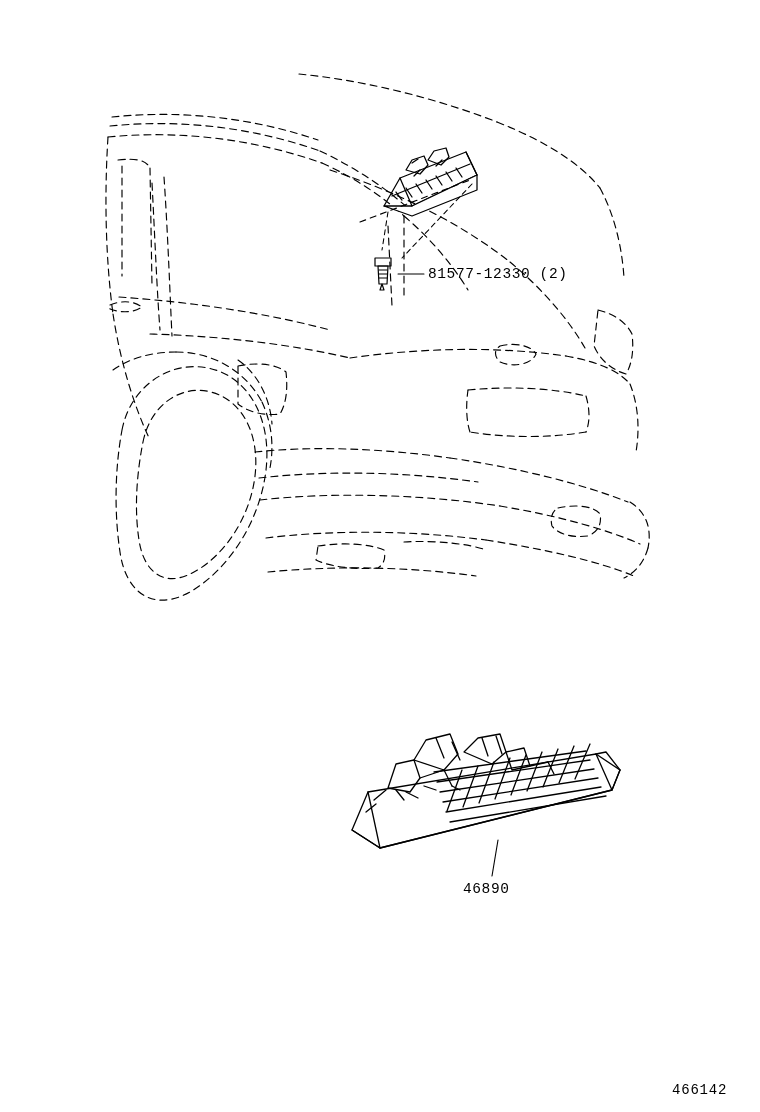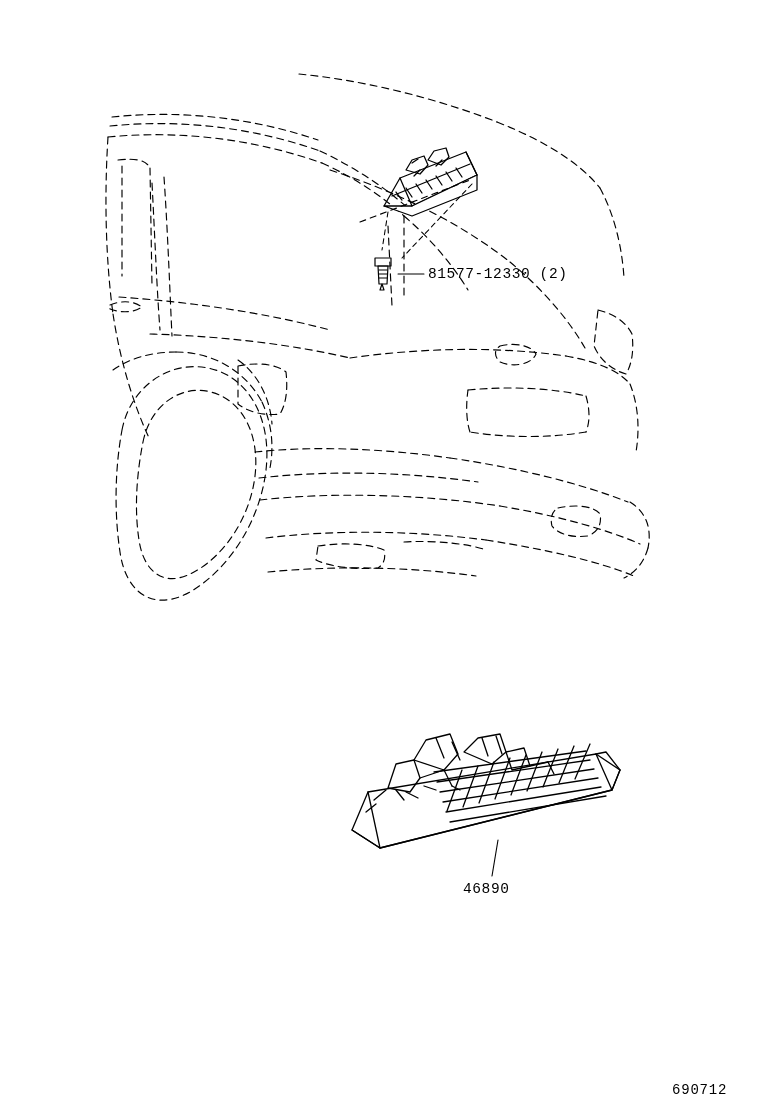--- a/index.html
+++ b/index.html
@@ -227,15 +227,15 @@
       <g stroke-width="1.1">
         <path d="M498 840 L 492 876"></path>
       </g>
     </g>
   </svg>
 
   <div class="label-text" id="callout-81577">81577-12330 (2)</div>
 
   <div class="label-text" id="callout-81570">46890</div>
 
-  <div class="label-text" id="sheet-number">690712</div>
+  <div class="label-text" id="sheet-number">466142</div>
 
 </div>
 
 </body></html>

